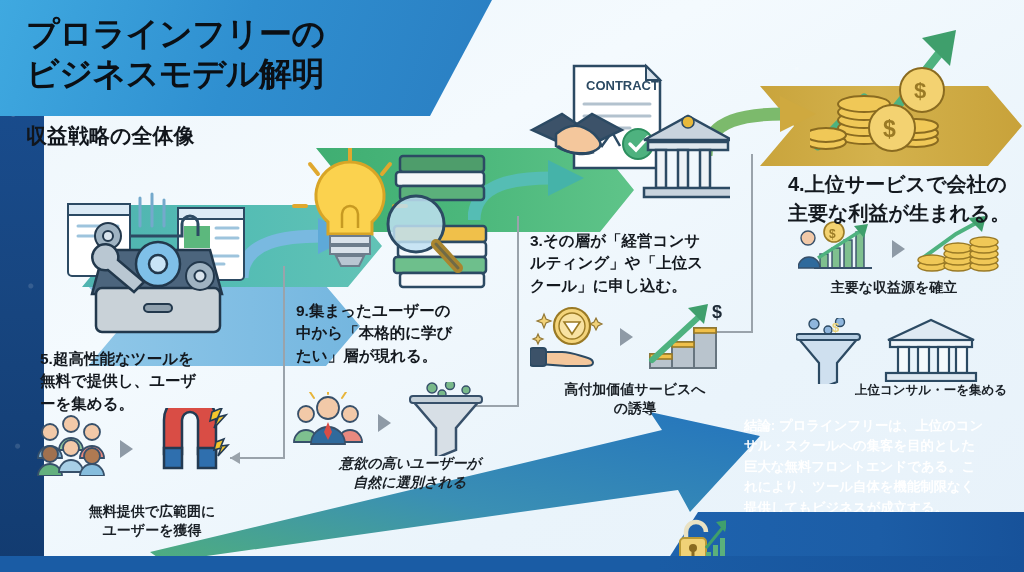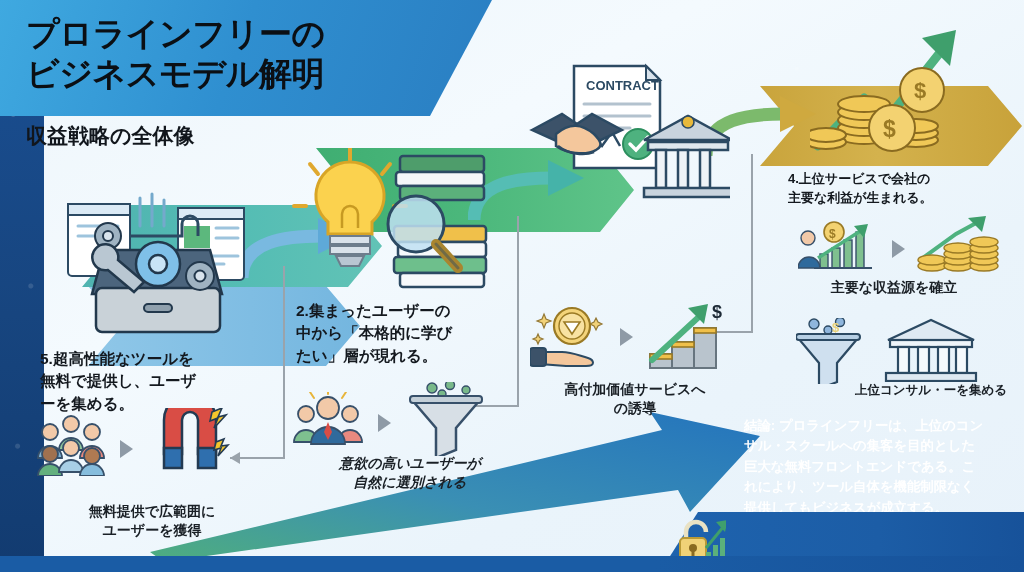--- a/index.html
+++ b/index.html
@@ -52,21 +52,21 @@
   .hook{position:absolute;}
 
   
   .bigarrow{position:absolute;left:150px;top:412px;width:610px;height:150px;pointer-events:none;}
 
   
   .step-txt{position:absolute;font-weight:bold;color:#14191f;white-space:pre-line;}
   .s1{left:40px;top:348px;width:214px;font-size:15.5px;line-height:1.45;}
   .s2{left:296px;top:300px;width:224px;font-size:15.5px;line-height:1.45;}
   .s3{left:530px;top:230px;width:226px;font-size:15.5px;line-height:1.45;}
-  .s4{left:788px;top:170px;width:230px;font-size:13px;line-height:1.45;}
+  .s4{left:788px;top:170px;width:230px;font-size:20px;line-height:1.45;}
 
   .cap{position:absolute;font-weight:bold;color:#1a2026;text-align:center;
        font-size:14px;line-height:1.35;white-space:pre-line;}
   .c1{left:32px;top:502px;width:240px;}
   .c2{left:286px;top:454px;width:248px;font-style:italic;}
   .c3{left:528px;top:380px;width:214px;}
   .c4{left:786px;top:278px;width:216px;}
   .c5{left:838px;top:382px;width:186px;font-size:12.5px;}
 
   .conclusion{position:absolute;left:744px;top:416px;width:278px;color:#ffffff;
@@ -400,23 +400,26 @@
           <stop offset="45%" stop-color="#3a8fb4"></stop>
           <stop offset="100%" stop-color="#2474bd"></stop>
       </linearGradient>
     </defs>
     <path d="M0,140 L512,18 L500,0 L610,24 L540,100 L528,78 L14,150 Z" fill="url(#ga)"></path>
   </svg>
 
   <div class="step-txt s1">5.超高性能なツールを
 無料で提供し、ユーザ
 ーを集める。</div>
-  <div class="step-txt s2">2.集まったユーザーの
+  <div class="step-txt s2">9.集まったユーザーの
 中から「本格的に学び
 たい」層が現れる。</div>
+  <div class="step-txt s3">3.その層が「経営コンサ
+ルティング」や「上位ス
+クール」に申し込む。</div>
   <div class="step-txt s4">4.上位サービスで会社の
 主要な利益が生まれる。</div>
 
   <div class="cap c1">無料提供で広範囲に
 ユーザーを獲得</div>
   <div class="cap c2">意欲の高いユーザーが
 自然に選別される</div>
   <div class="cap c3">高付加価値サービスへ
 の誘導</div>
   <div class="cap c4">主要な収益源を確立</div>

